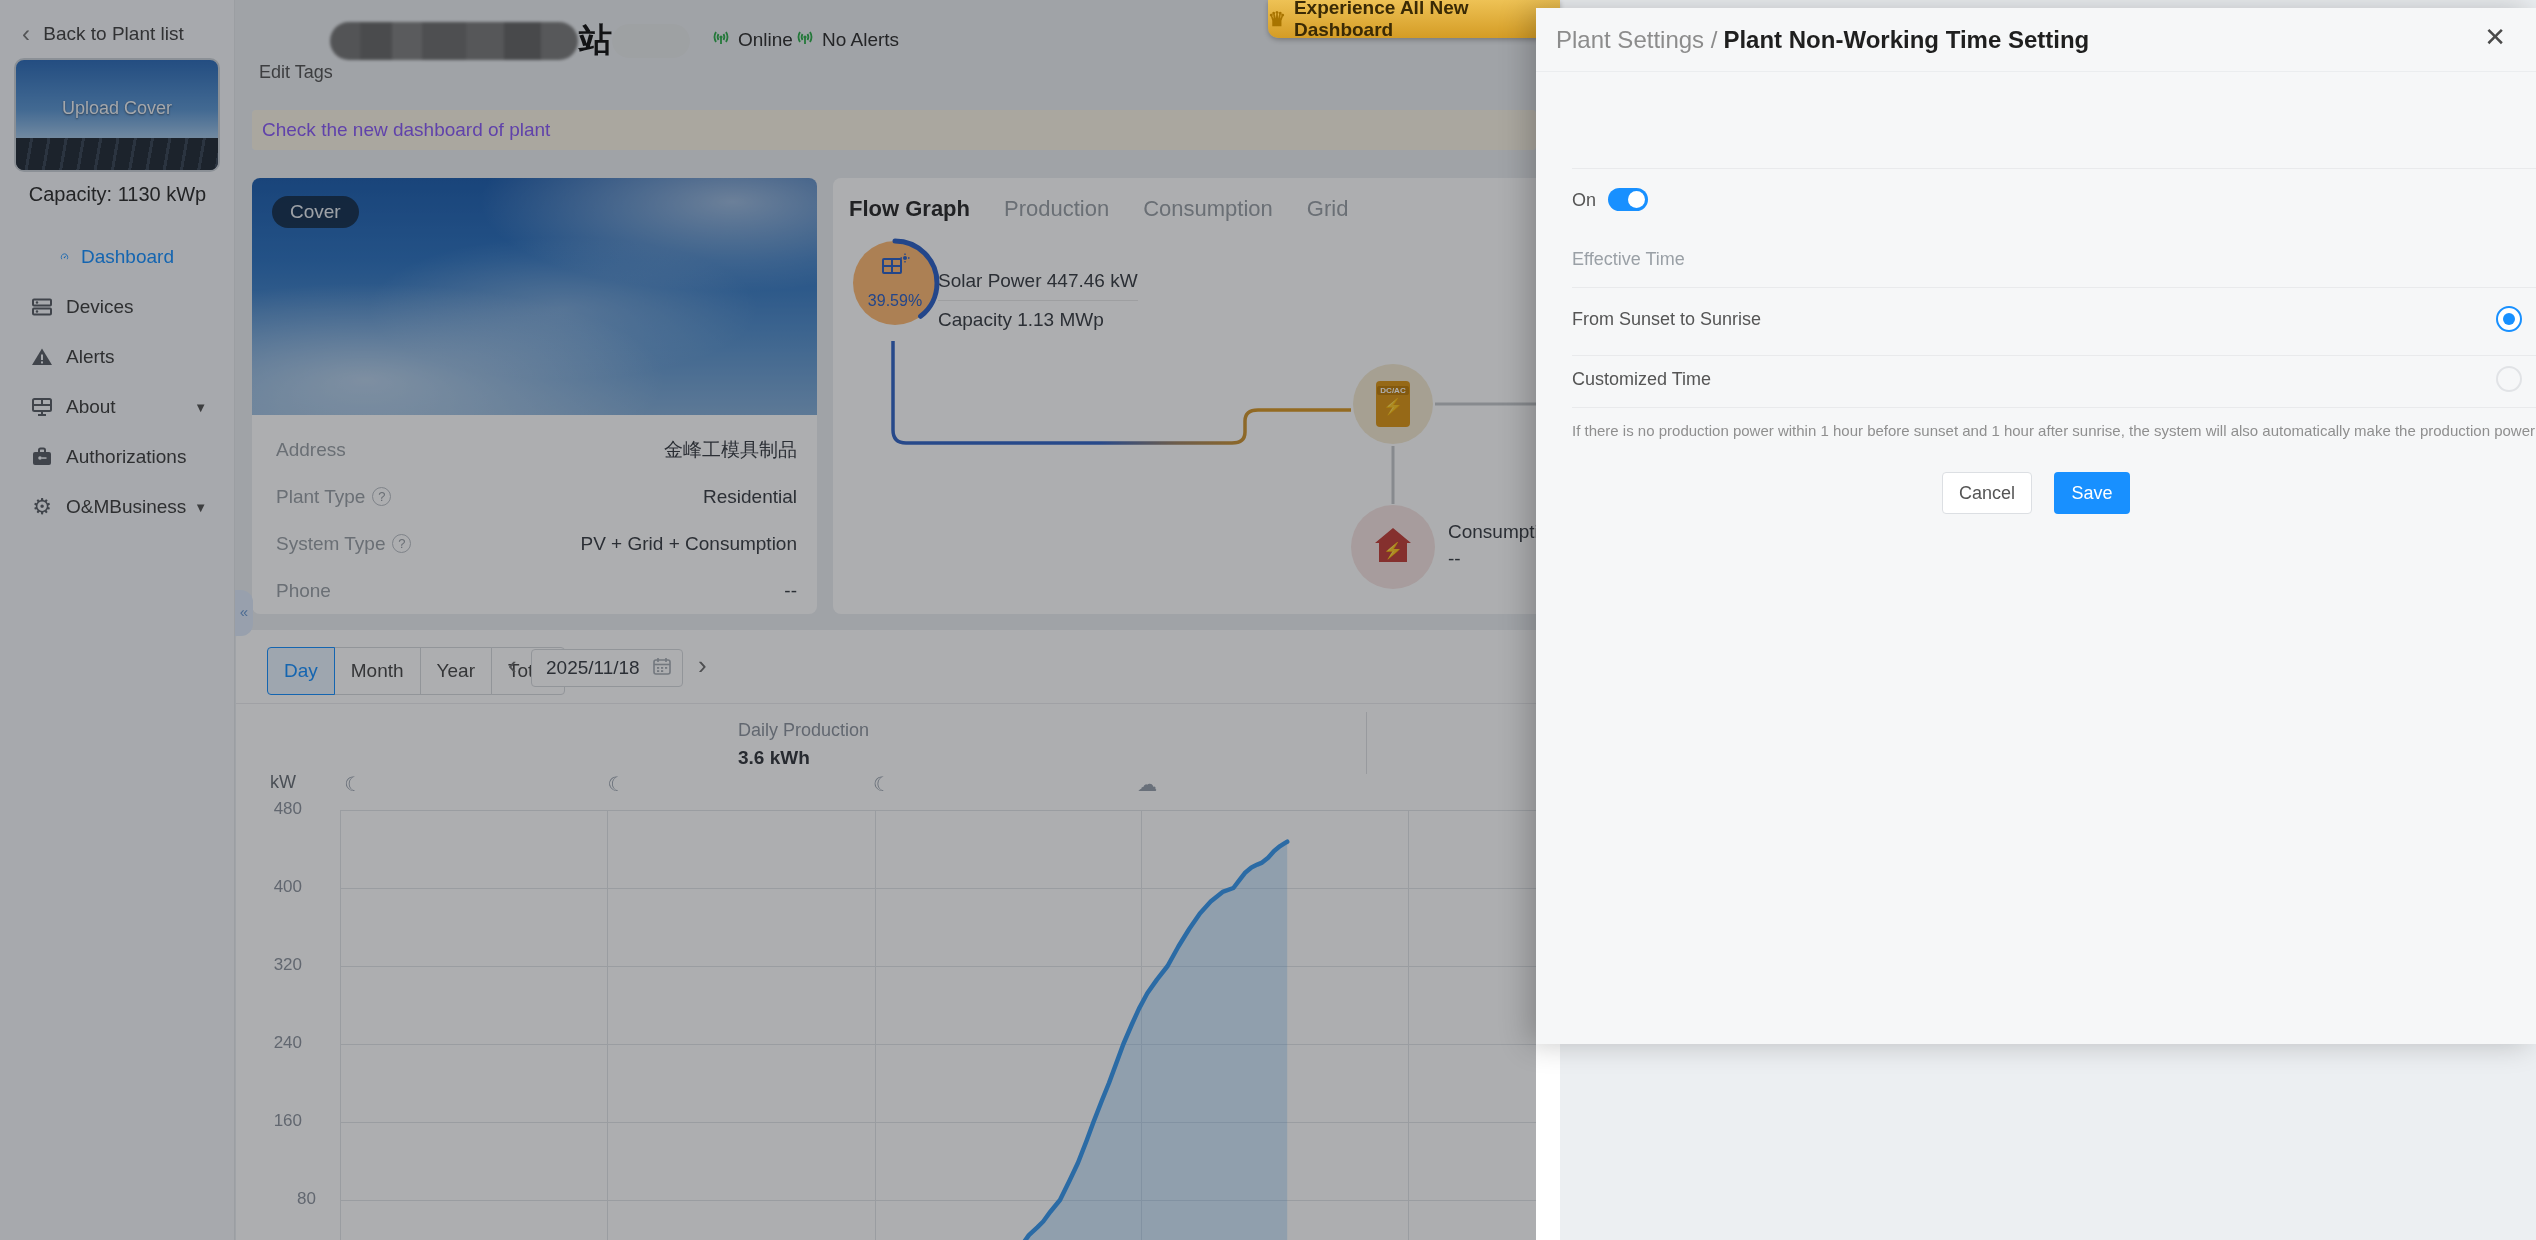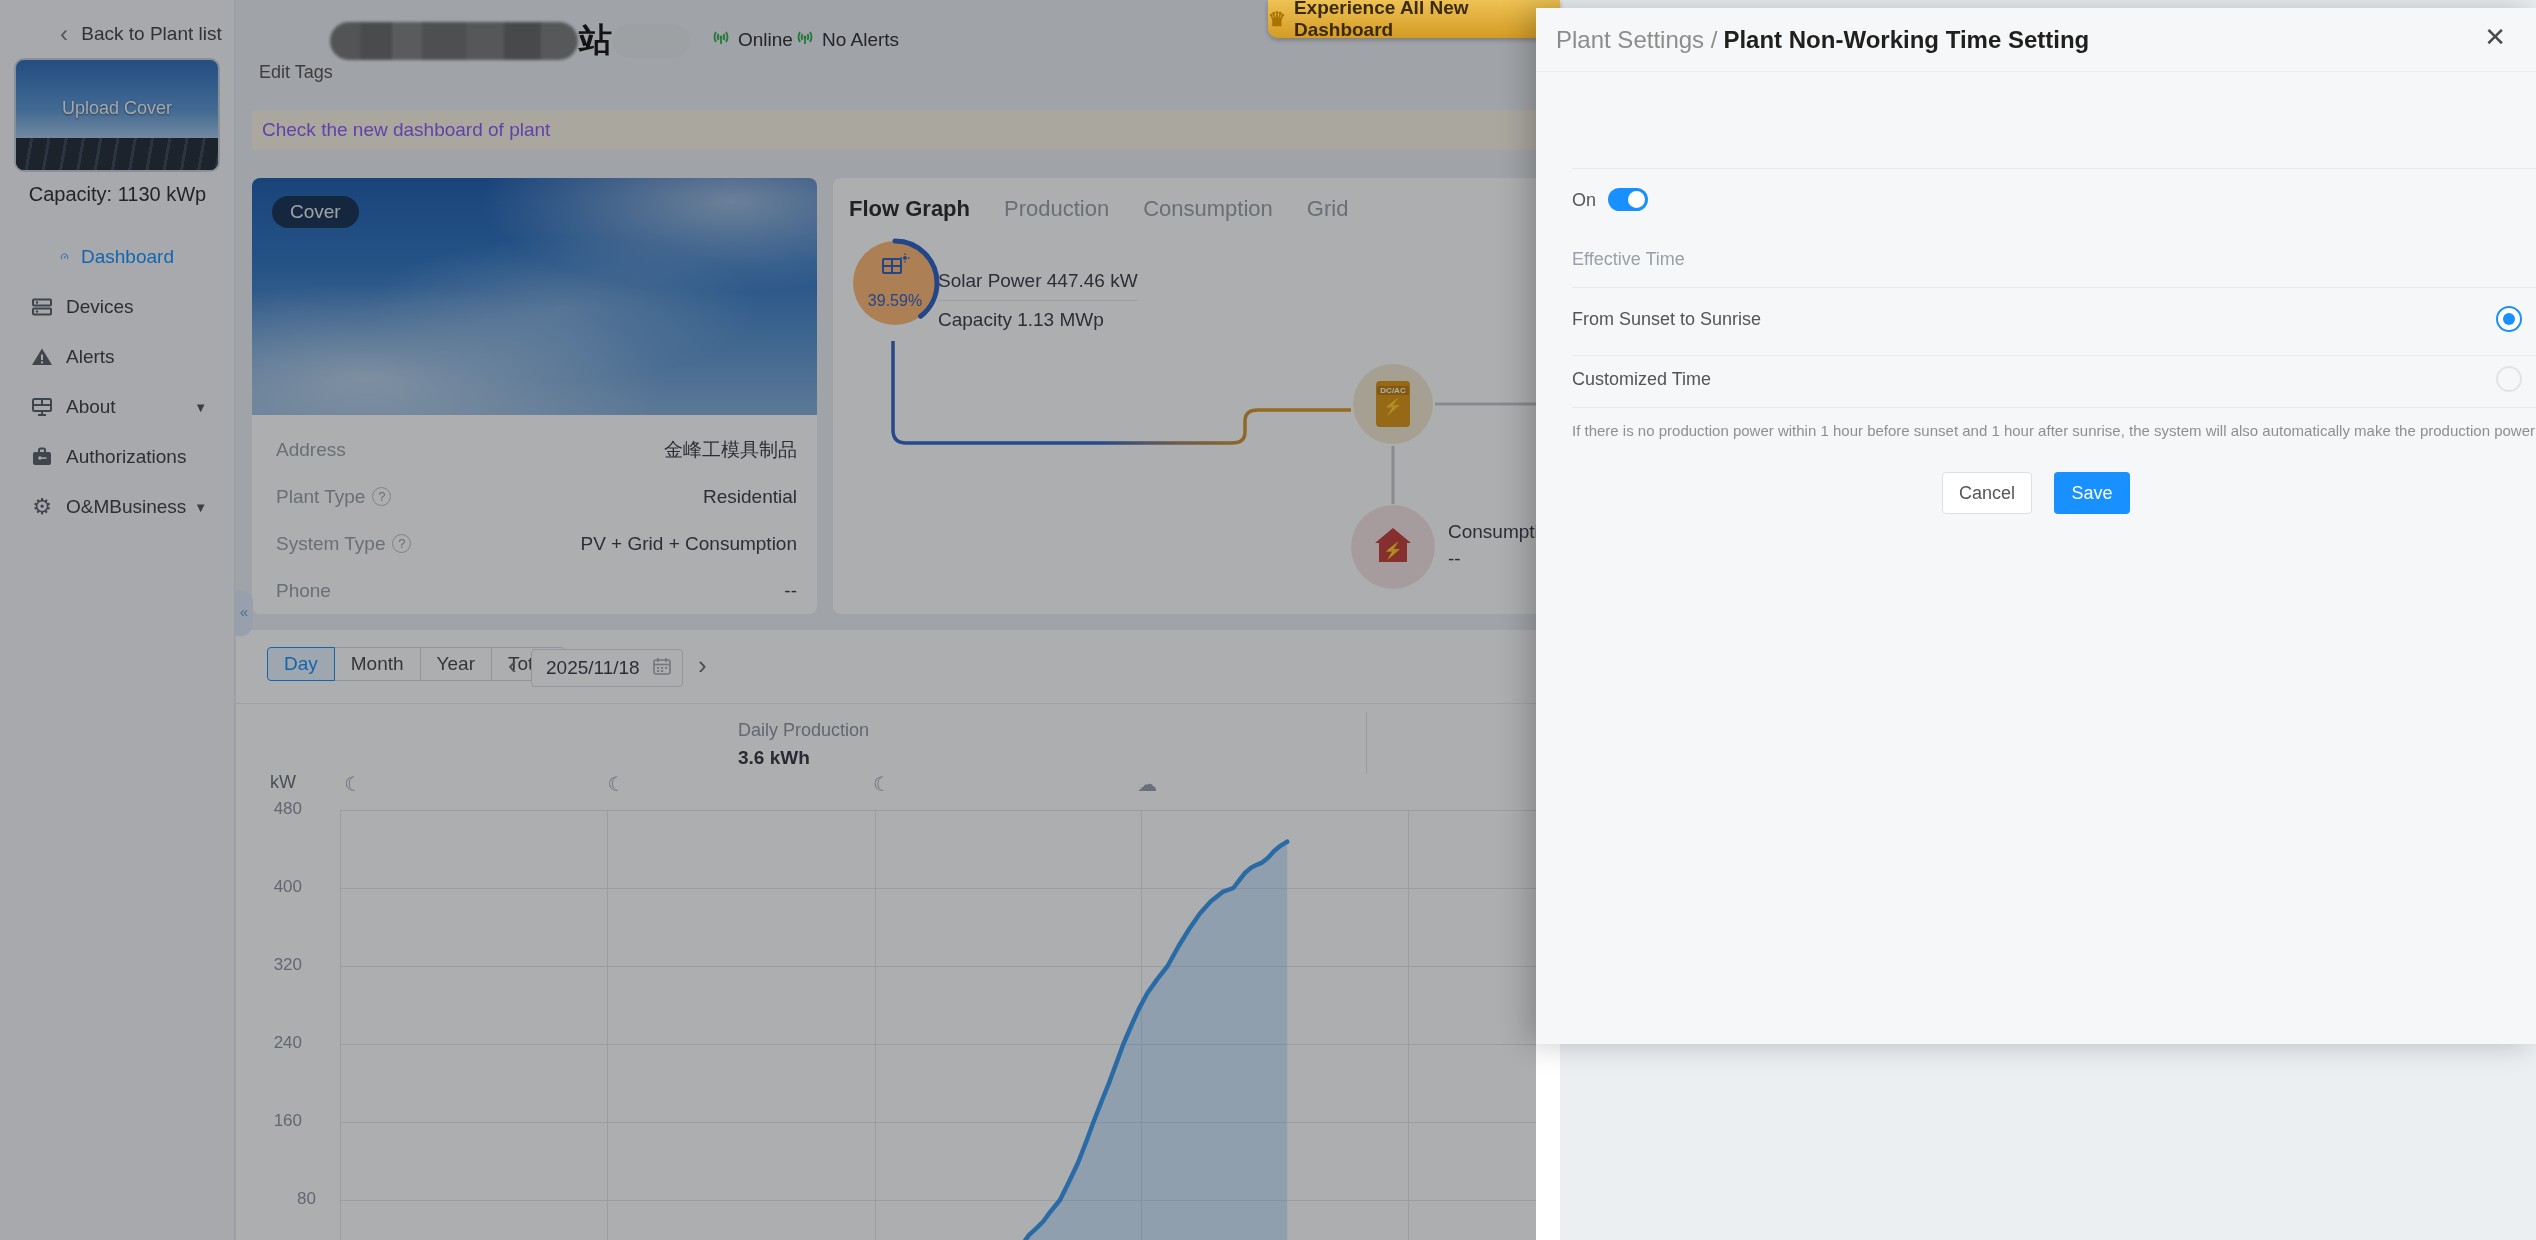--- a/index.html
+++ b/index.html
@@ -2,21 +2,21 @@
 <html><head>
 <meta charset="utf-8">
 <style>
   * { margin:0; padding:0; box-sizing:border-box; }
   html,body { width:2536px; height:1240px; overflow:hidden; background:#eceff2;
     font-family:"Liberation Sans", sans-serif; }
   #app { position:relative; width:2536px; height:1240px; }
 
   
   .sidebar { position:absolute; left:0; top:0; width:235px; height:1240px; background:#f6f8fa; z-index:2; border-right:1px solid #e4e7ea;}
-  .back-row { position:absolute; left:22px; top:20px; font-size:19px; color:#444; cursor:pointer;margin-left:38px;}
+  .back-row { position:absolute; left:22px; top:20px; font-size:19px; color:#444; cursor:pointer;}
   .back-row .chev { font-size:24px; color:#777; margin-right:8px; vertical-align:-2px;}
   .thumb { position:absolute; left:14px; top:58px; width:206px; height:114px; border:2px solid #ccd2d8; border-radius:10px; overflow:hidden;
     background:linear-gradient(180deg,#2f6db8 0%,#5d97d2 45%,#9cc2e6 68%,#aac9e4 72%,#26303c 72%);}
   .thumb .panels { position:absolute; left:0; bottom:0; width:100%; height:32px;
     background:repeating-linear-gradient(100deg,#232c38 0 14px,#3a4656 14px 17px);}
   .thumb .upload { position:absolute; left:0; top:38px; width:100%; text-align:center; color:#f2f5f8; font-size:18px; text-shadow:0 1px 2px rgba(0,0,0,.5);}
   .capacity { position:absolute; left:0; top:183px; width:235px; text-align:center; font-size:20px; color:#2e2e2e;}
   .menu { position:absolute; left:0; top:232px; width:235px;}
   .menu-item { position:relative; height:50px; display:flex; align-items:center; color:#3f3f3f; font-size:19px; cursor:pointer;}
   .menu-item .mi-icon { width:24px; margin-left:30px; margin-right:12px; display:flex; justify-content:center; color:#5a5f66;}
@@ -72,21 +72,21 @@
   .inv-node { left:520px; top:186px; width:80px; height:80px; background:#f4ead2; display:flex; align-items:center; justify-content:center;}
   .inv-box { width:34px; height:46px; background:#dd9718; border-radius:4px; display:flex; flex-direction:column; align-items:center; padding-top:5px;}
   .inv-box .dcac { font-size:8px; font-weight:700; color:#fff; background:#c07f0a; border-radius:2px; padding:0 3px;}
   .inv-box .bolt { color:#fff; font-size:16px; margin-top:2px;}
   .cons-node { left:518px; top:327px; width:84px; height:84px; background:#f6e4e2; display:flex; align-items:center; justify-content:center;}
   .cons-text { position:absolute; left:615px; top:340px; font-size:19px; color:#3b3f45; line-height:27px;}
 
   
   .chart-card { left:236px; top:630px; width:1324px; height:610px; border-radius:8px 8px 0 0;}
   .seg { position:absolute; left:31px; top:17px; display:flex;}
-  .seg button { height:34px; padding:0 16px; border:1px solid #d7dadd; background:#fff; color:#4a4a4a; font-size:19px;
+  .seg button { height:48px; padding:0 16px; border:1px solid #d7dadd; background:#fff; color:#4a4a4a; font-size:19px;
     font-family:inherit; margin-left:-1px; cursor:pointer;}
   .seg button:first-child { border-radius:4px 0 0 4px; margin-left:0;}
   .seg button:last-child { border-radius:0 4px 4px 0;}
   .seg button.active { background:#e8f3fd; border-color:#1890ff; color:#1890ff; position:relative; z-index:1;}
   .nav-arrow { position:absolute; top:20px; font-size:26px; color:#6f6f6f; cursor:pointer;}
   .date-box { position:absolute; left:295px; top:19px; width:152px; height:38px; border:1px solid #d7dadd; border-radius:4px;
     background:#fff; display:flex; align-items:center; justify-content:space-between; padding:0 10px 0 14px; cursor:pointer;}
   .date-box .dtxt { font-size:19px; color:#3b3f45;}
   .sec-divider { position:absolute; left:0; top:73px; width:1324px; height:1px; background:#ececee;}
   .stat { position:absolute; left:502px; top:90px;}

